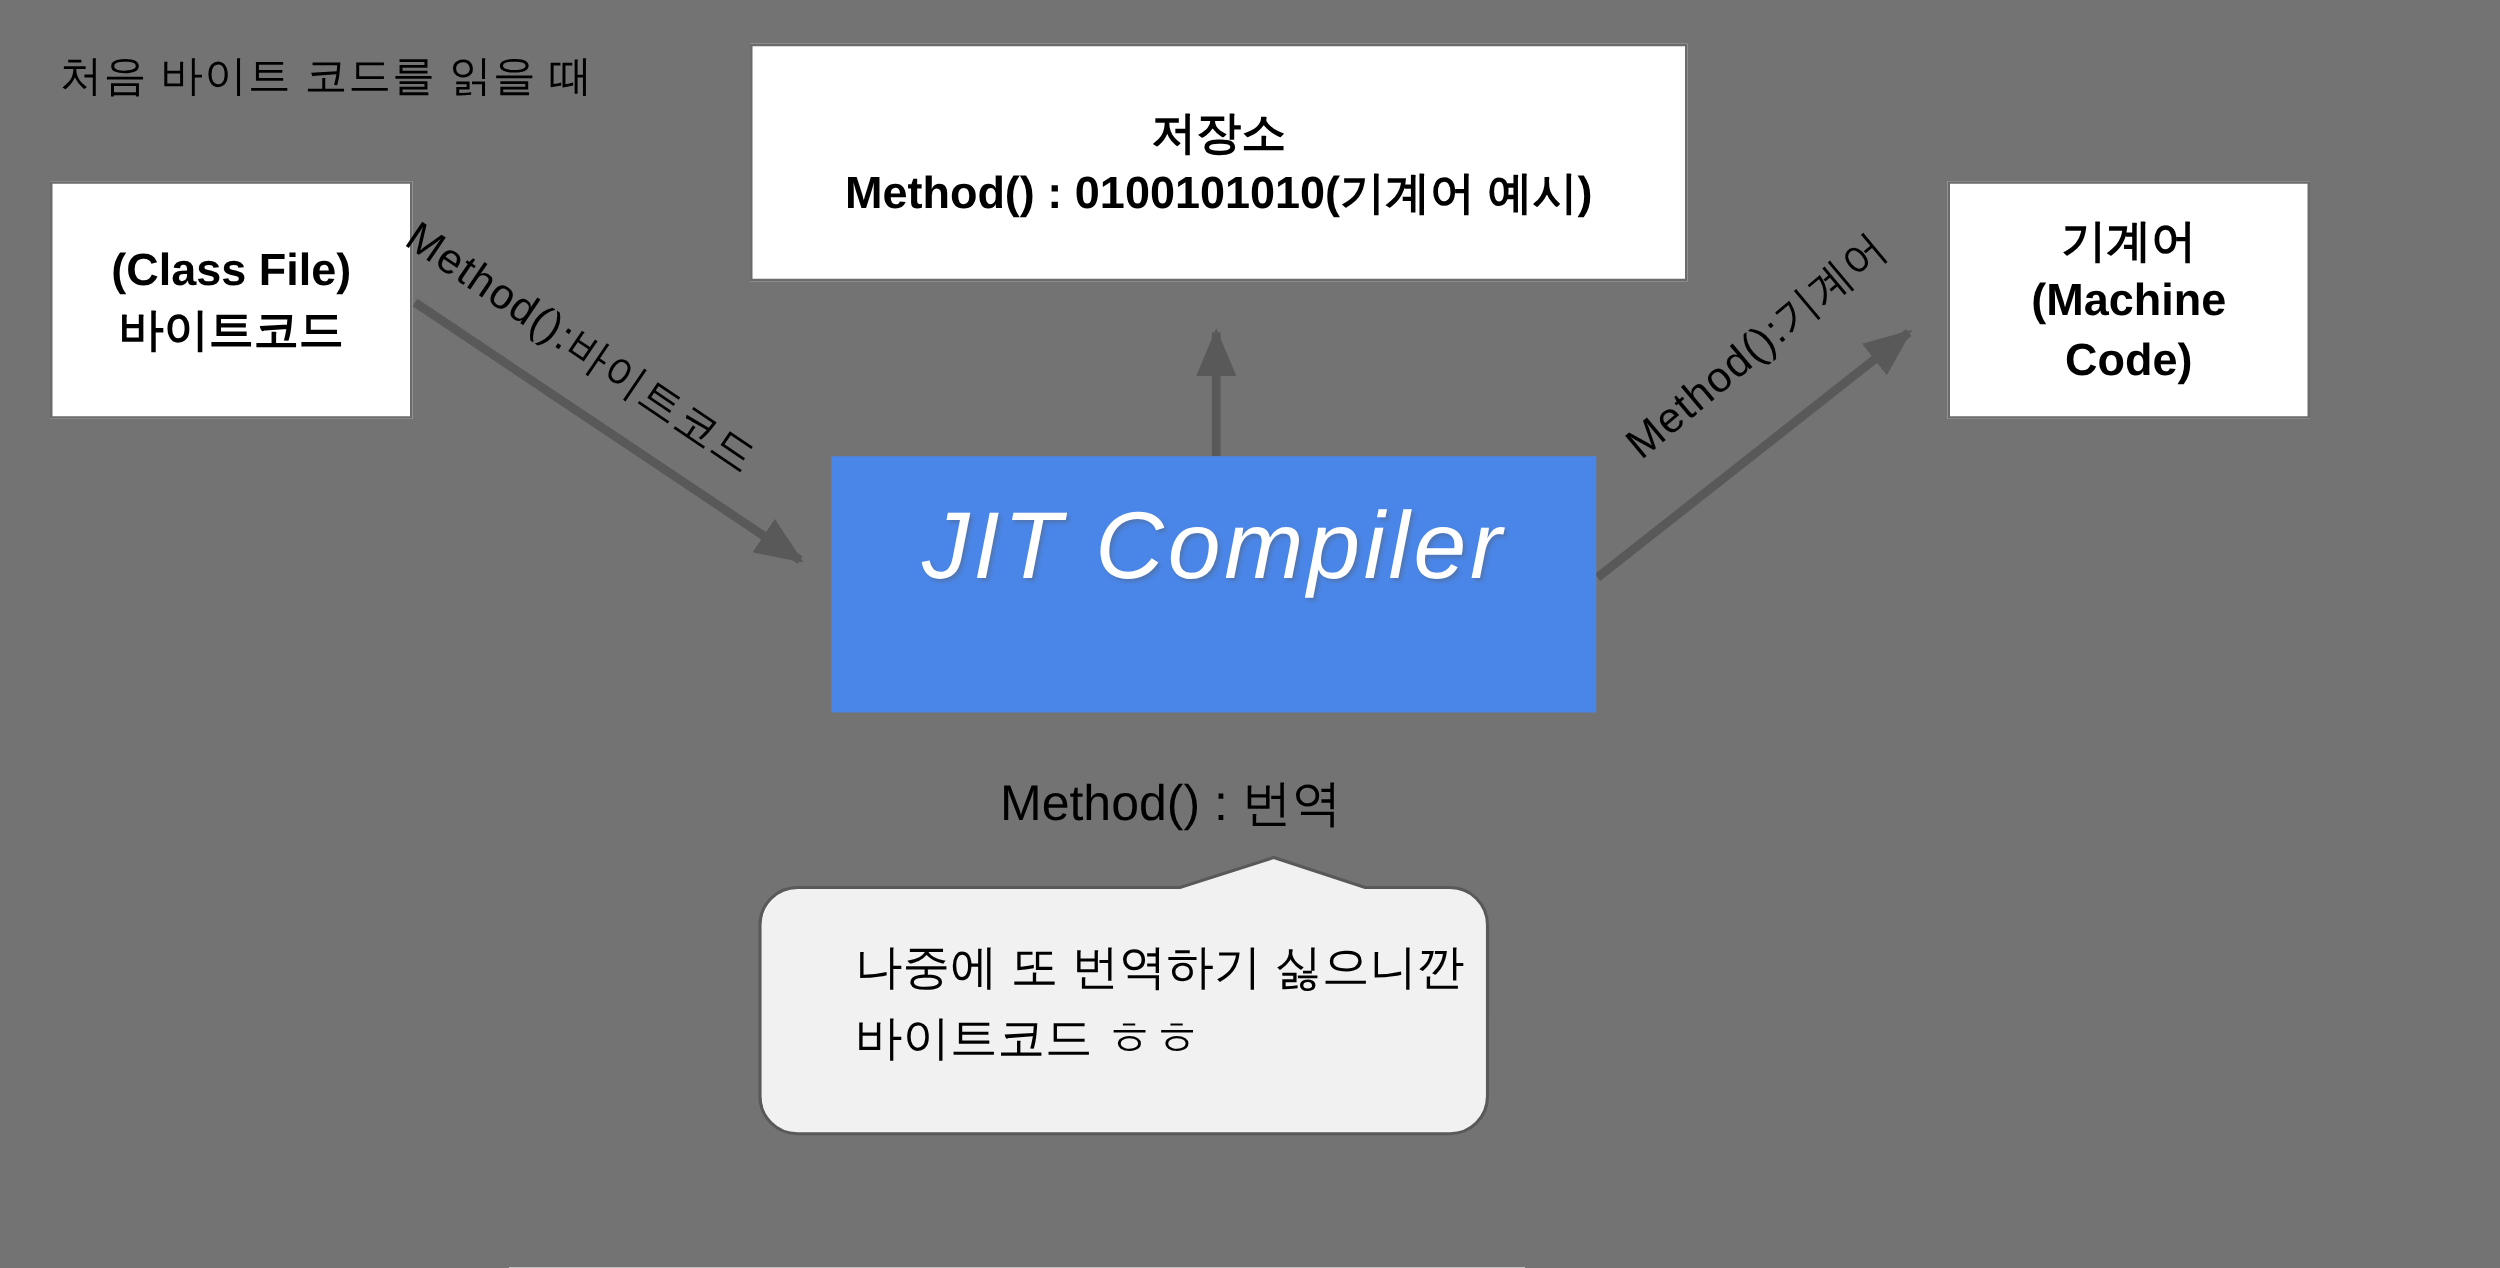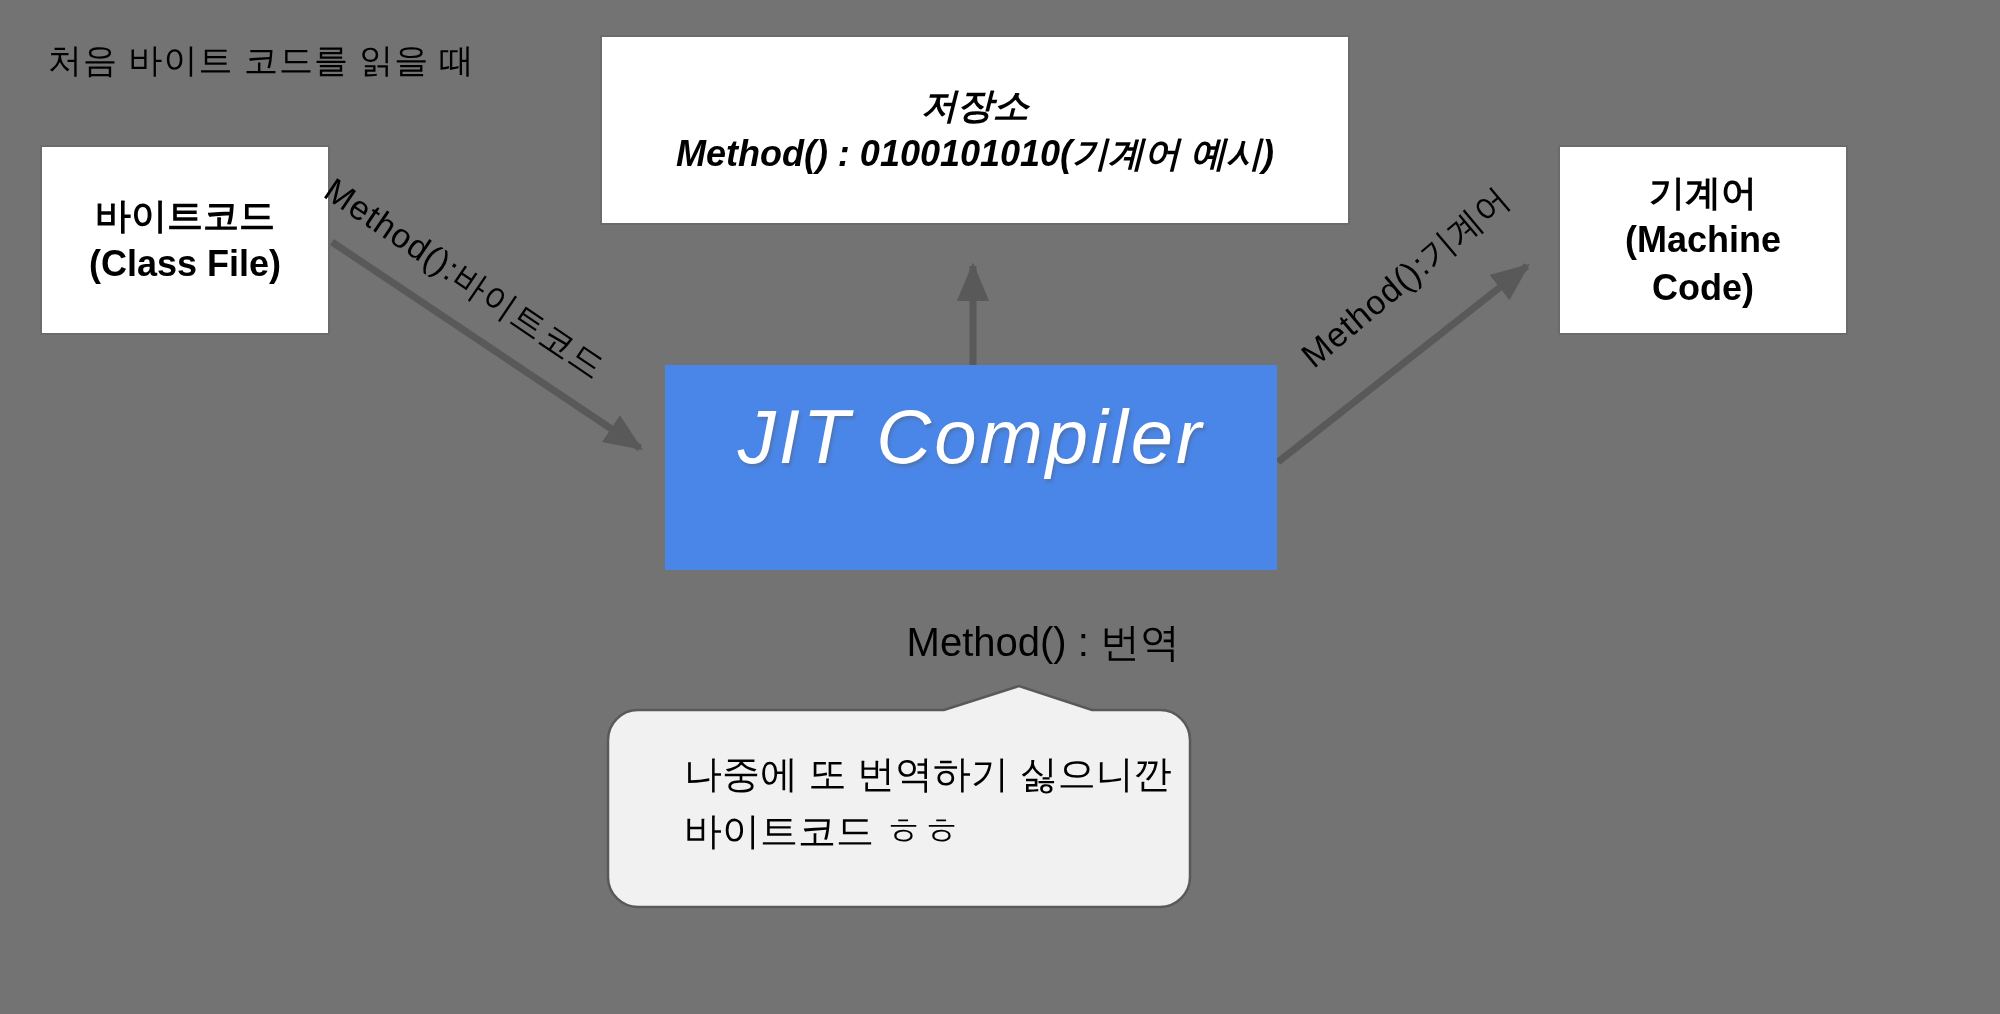--- a/index.html
+++ b/index.html
@@ -26,21 +26,21 @@
     flex-direction: column;
     align-items: center;
     justify-content: center;
     text-align: center;
     font-weight: bold;
     font-size: 36px;
     line-height: 1.32;
     box-sizing: border-box;
   }
   .node-bytecode { left: 40px;  top: 145px; width: 290px; height: 190px; }
-  .node-storage  { left: 600px; top: 35px;  width: 750px; height: 190px; font-style: italic; }
+  .node-storage  { left: 600px; top: 35px;  width: 750px; height: 190px; }
   .node-machine  { left: 1558px;top: 145px; width: 290px; height: 190px; }
   .node-jit {
     left: 665px; top: 365px; width: 612px; height: 205px;
     background: #4a86e8;
     border: none;
     justify-content: flex-start;
     padding-top: 22px;
   }
   .jit-label {
     color: #ffffff;
@@ -55,21 +55,21 @@
     font-size: 34px;
     letter-spacing: 1px;
     white-space: nowrap;
     line-height: 1;
     transform-origin: 0 0;
   }
   .edge-label-bytecode { left: 338px;  top: 172px; transform: rotate(34deg); }
   .edge-label-machine  { left: 1295px; top: 347px; transform: rotate(-40deg); }
   .jit-caption {
     left: 800px; top: 615px; width: 380px;
-    text-align: right;
+    text-align: left;
     font-size: 40px;
     white-space: nowrap;
   }
   .bubble-text {
     left: 684px; top: 746px;
     font-size: 38px;
     line-height: 57px;
     white-space: nowrap;
   }
   svg.overlay { position: absolute; left: 0; top: 0; }
@@ -98,22 +98,22 @@
              A 30 30 0 0 1 1160 907
              H 638
              A 30 30 0 0 1 608 877
              V 740
              A 30 30 0 0 1 638 710 Z" fill="#f1f1f1" stroke="#595959" stroke-width="2.5"></path>
   </svg>
 
   <div class="abs heading">처음 바이트 코드를 읽을 때</div>
 
   <div class="abs node node-bytecode">
+    <div>(Class File)</div>
     <div>바이트코드</div>
-    <div>(Class File)</div>
   </div>
 
   <div class="abs node node-storage">
     <div>저장소</div>
     <div>Method() : 0100101010(기계어 예시)</div>
   </div>
 
   <div class="abs node node-machine">
     <div>기계어</div>
     <div>(Machine</div>

